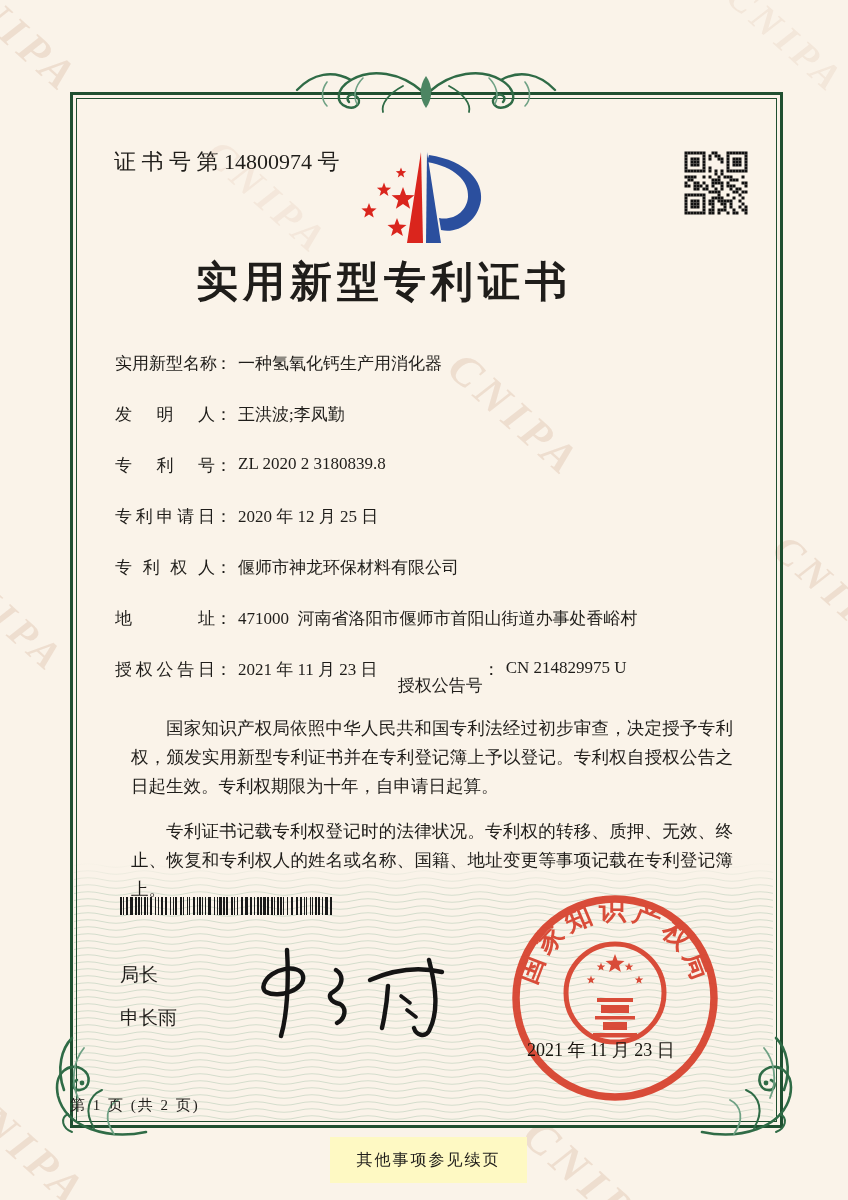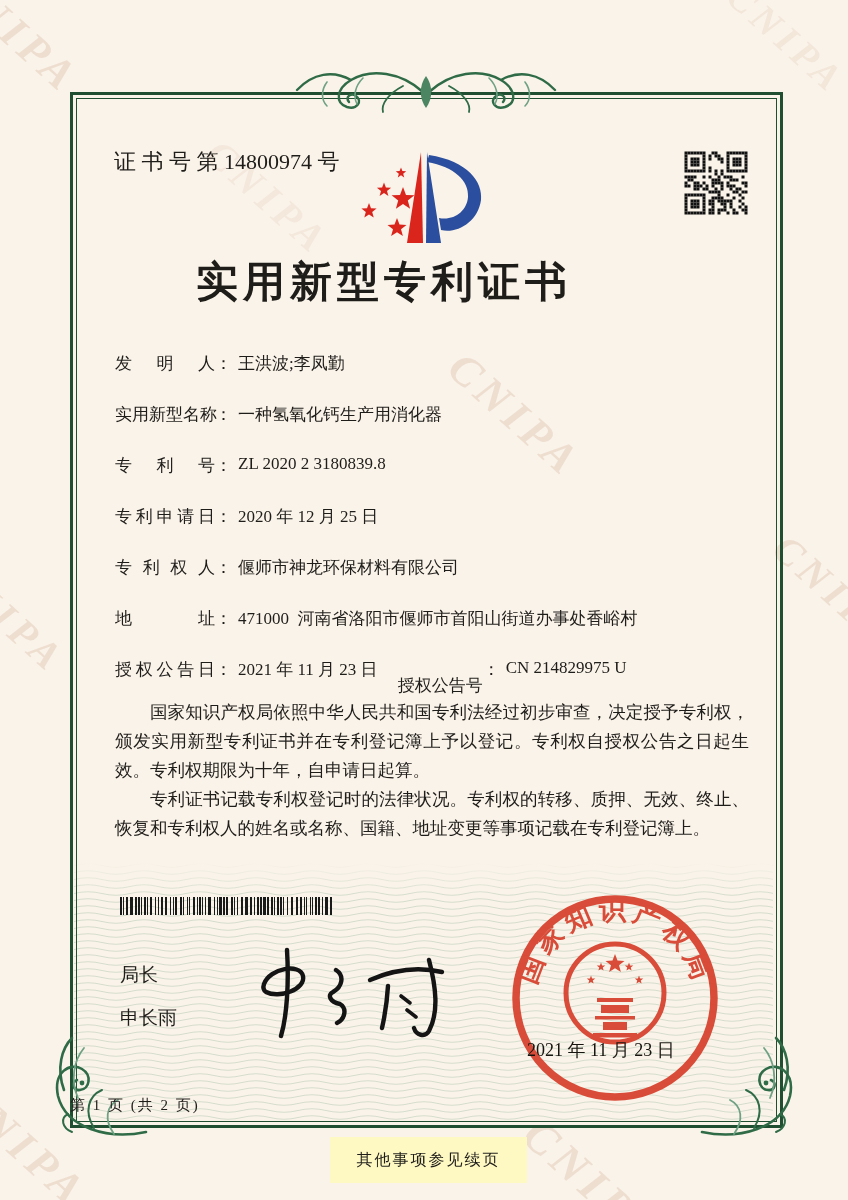--- a/index.html
+++ b/index.html
@@ -22,21 +22,21 @@
   
   .fields{position:absolute;left:115px;top:352px;width:645px;z-index:4;font-size:17px;}
   .frow{height:22px;margin-bottom:29px;white-space:nowrap;}
   .flabel{display:inline-block;width:100px;text-align:justify;text-align-last:justify;vertical-align:top;}
   .flabel2{display:inline-block;margin-left:20px;vertical-align:top;margin-top:16px;}
   .fcolon{display:inline-block;vertical-align:top;}
   .fvalue{display:inline-block;margin-left:6px;vertical-align:top;white-space:pre;}
   
   .body-text{position:absolute;left:115px;top:698px;width:634px;z-index:4;
              font-size:17.5px;line-height:29px;text-align:justify;}
-  .body-text p{margin:0;text-indent:2em;}
+  .body-text p{margin:16px;text-indent:2em;}
   
   .guilloche{position:absolute;left:74px;top:862px;width:699px;height:258px;z-index:1;}
   .guilloche-fade{position:absolute;left:74px;top:862px;width:699px;height:34px;z-index:1;
                   background:linear-gradient(#faf3e9,rgba(250,243,233,0));}
   .barcode{position:absolute;left:120px;top:897px;z-index:4;}
   .director{position:absolute;left:120px;top:962px;z-index:4;
             font-family:"Liberation Sans","DejaVu Sans",sans-serif;font-size:19px;font-weight:500;}
   .director div{margin-bottom:17px;}
   .sig{position:absolute;left:250px;top:942px;z-index:5;}
   .seal{position:absolute;left:505px;top:888px;z-index:5;opacity:.93;}
@@ -345,24 +345,24 @@
     <rect x="20.5" y="53.5" width="3" height="3" fill="#111"></rect>
     <rect x="20.5" y="56.5" width="3" height="3" fill="#111"></rect>
     <rect x="20.5" y="59.5" width="3" height="3" fill="#111"></rect>
     <rect x="20.5" y="62.5" width="3" height="3" fill="#111"></rect>
   </svg>
 
 <div class="title">实用新型专利证书</div>
 
 <div class="fields">
   <div class="frow">
+    <span class="flabel">实用新型名称</span><span class="fcolon">：</span><span class="fvalue">一种氢氧化钙生产用消化器</span>
+  </div>
+  <div class="frow">
     <span class="flabel">发明人</span><span class="fcolon">：</span><span class="fvalue">王洪波;李凤勤</span>
-  </div>
-  <div class="frow">
-    <span class="flabel">实用新型名称</span><span class="fcolon">：</span><span class="fvalue">一种氢氧化钙生产用消化器</span>
   </div>
   <div class="frow">
     <span class="flabel">专利号</span><span class="fcolon">：</span><span class="fvalue">ZL 2020 2 3180839.8</span>
   </div>
   <div class="frow">
     <span class="flabel">专利申请日</span><span class="fcolon">：</span><span class="fvalue">2020 年 12 月 25 日</span>
   </div>
   <div class="frow">
     <span class="flabel">专利权人</span><span class="fcolon">：</span><span class="fvalue">偃师市神龙环保材料有限公司</span>
   </div>

